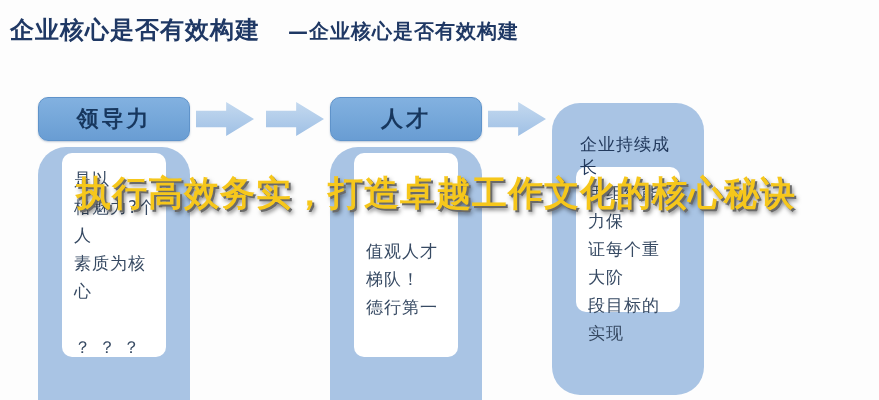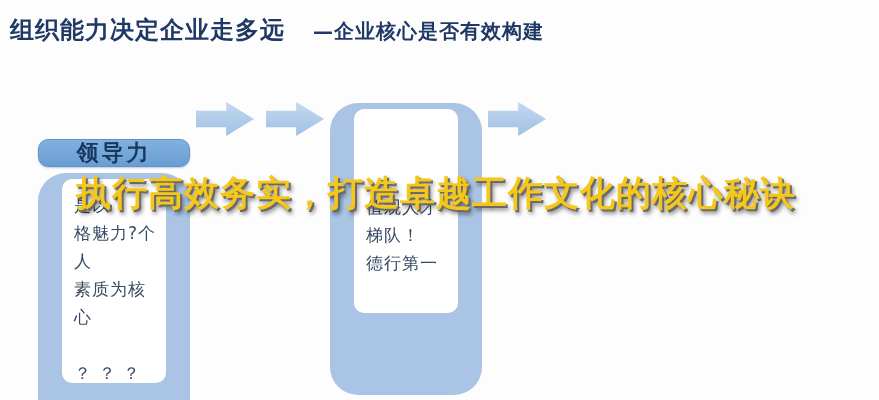--- a/index.html
+++ b/index.html
@@ -20,26 +20,25 @@
   .title-main { font-size:24px; font-weight:bold; color:#1f3864; letter-spacing:1px; }
   .title-sub  { font-size:20px; font-weight:bold; color:#1f3864; letter-spacing:1px;margin-left:12px; }
 
   
   .columns {
     position:absolute; top:97px; left:38px;
     display:flex; align-items:flex-start;
   }
   .column { width:152px; display:flex; flex-direction:column; flex:none; }
   .pill {
-    height:28px; border-radius:10px;
+    height:44px; border-radius:10px;
     background:linear-gradient(#82b1e0,#699dd3);
     border:1px solid #5f93ca;
     display:flex; align-items:center; justify-content:center;
     box-shadow:0 1px 2px rgba(70,100,140,.35);
-    margin-top:42px;
   }
   .pill-label { font-size:22px; font-weight:bold; color:#17375e; letter-spacing:3px; }
   .column.emphasis .pill-label { color:#943634; letter-spacing:1px; }
 
   .colbody {
     margin-top:6px; height:292px;
     background:#a9c4e4; border-radius:28px;
     padding:6px 24px;
   }
   .top-label {
@@ -74,21 +73,21 @@
     color:#f6c71b; z-index:10; white-space:nowrap;
     text-shadow:2px 2px 0 #6a6a6a, 3px 4px 4px rgba(0,0,0,.5);
   }
 </style>
 </head>
 <body>
 
 <div class="page">
 
   <div class="title-bar">
-    <span class="title-main">组织能力决定企业走多远</span>
+    <span class="title-main">企业核心是否有效构建</span>
     <span class="title-sub">—企业核心是否有效构建</span>
   </div>
 
   <div class="columns">
 
     <div class="column c1">
       <div class="pill">
         <span class="pill-label">领导力</span>
       </div>
       <div class="colbody">
@@ -105,32 +104,43 @@
     <div class="arrow-wrap">
       <div class="arrow"></div>
     </div>
 
 
     <div class="arrow-wrap">
       <div class="arrow"></div>
     </div>
 
     <div class="column c3">
+      <div class="pill">
+        <span class="pill-label">人才</span>
+      </div>
       <div class="colbody">
         <div class="card">
           <div class="card-lines">值观人才梯队！
 德行第一</div>
         </div>
       </div>
     </div>
 
     <div class="arrow-wrap">
       <div class="arrow"></div>
     </div>
 
     <div class="column c4 emphasis">
+      <div class="colbody">
+        <div class="top-label">企业持续成长</div>
+        <div class="card">
+          <div class="card-lines">用组织能力保
+证每个重大阶
+段目标的实现</div>
+        </div>
+      </div>
     </div>
 
   </div>
 
   <div class="overlay-title">执行高效务实，打造卓越工作文化的核心秘诀</div>
 
 </div>
 
 </body></html>

